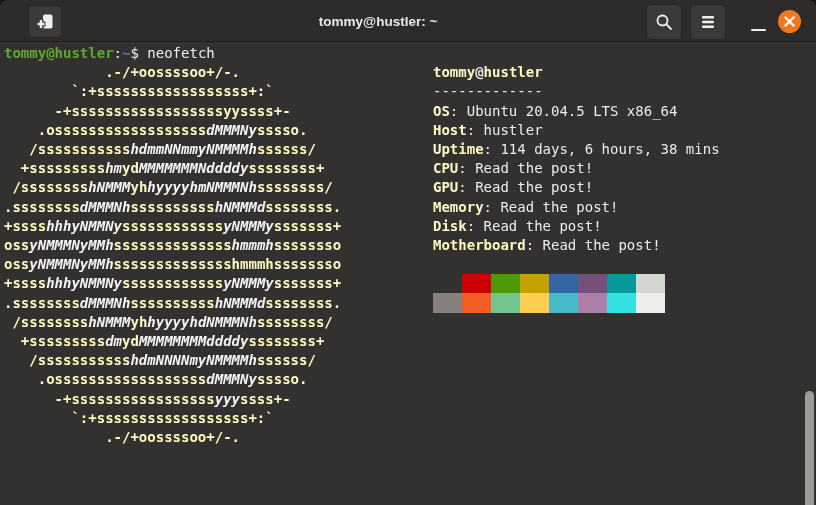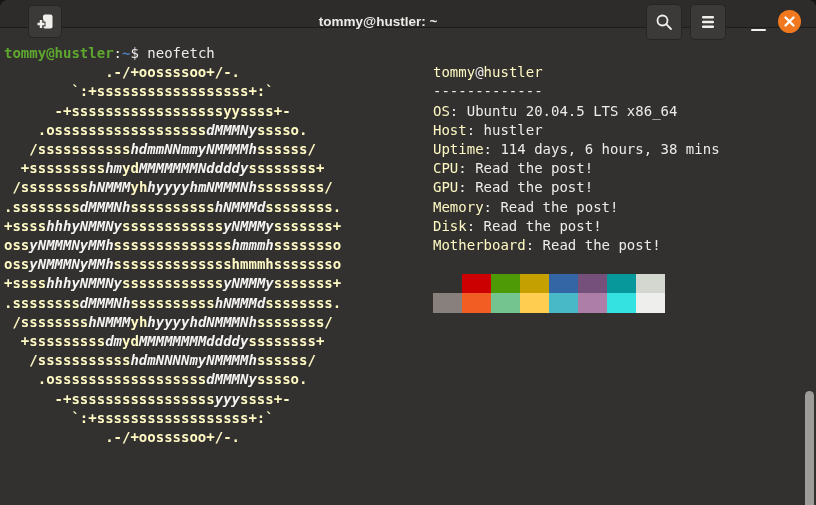--- a/index.html
+++ b/index.html
@@ -1,21 +1,21 @@
 <!DOCTYPE html>
 <html><head>
 <meta charset="utf-8">
 <style>
   * { margin:0; padding:0; box-sizing:border-box; }
   html,body { width:816px; height:505px; background:#171615; overflow:hidden;
               font-family:"Liberation Sans", sans-serif; }
   .window { position:absolute; inset:0; background:#333130; border-radius:8px 8px 0 0; overflow:hidden; }
 
   
-  .titlebar { position:absolute; top:0; left:0; right:0; height:28px;
+  .titlebar { position:absolute; top:0; left:0; right:0; height:42px;
               background:#2d2c2a; border-bottom:1px solid #1d1c1b; border-radius:8px 8px 0 0; }
   .title { position:absolute; top:0; left:120px; right:180px; height:42px;
            display:flex; align-items:center; justify-content:center;
            color:#eceae7; font-size:13.5px; font-weight:bold; white-space:nowrap; }
   .tb-btn { position:absolute; width:34px; height:33px; top:5px; background:#3c3a38;
             border:1px solid #272624; border-radius:5px; display:flex;
             align-items:center; justify-content:center; cursor:pointer; }
   .btn-newtab { left:28px; }
   .btn-search { left:646px; top:4px; width:36px; height:36px; }
   .btn-menu   { left:690px; top:4px; width:36px; height:36px; }
@@ -32,21 +32,21 @@
   .term, .term * { font-family:"DejaVu Sans Mono", monospace; }
   .term { font-size:14px; line-height:19.2px; white-space:pre; color:#edecea;padding-left:12px; }
   .prompt-line-1 { position:absolute; left:4px; top:1px; }
   .ascii-art     { position:absolute; left:4px; top:20.2px; font-weight:bold; }
   .system-info   { position:absolute; left:433px; top:20.2px; }
   .prompt-line-2 { position:absolute; left:4px; top:423.4px; }
 
   .c-r { color:#fef9c3; }
   .c-w { color:#edecea; }
   .ascii-art .c-w { color:#f5f4f2;font-style:italic; }
-  .b  { font-weight:normal; }
+  .b  { font-weight:bold; }
   .c-g  { color:#5ea82e; font-weight:bold; }
   .c-bl { color:#4a7db8; font-weight:bold; }
 
   .system-info div { height:19.2px; }
   .prow .pblock { display:inline-block; width:29px; height:19.2px; vertical-align:top; }
 
   .cursor { display:inline-block; width:9px; height:16px; border:1.5px solid #efeeec;
             vertical-align:-2px; margin-left:1px; }
 
   

